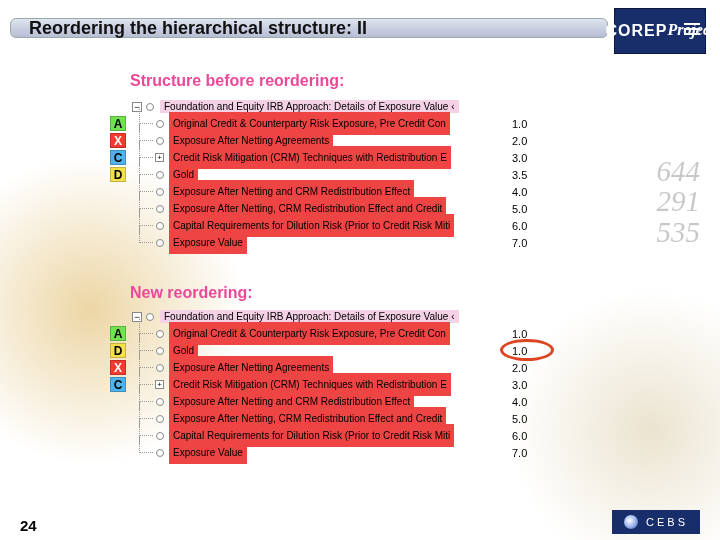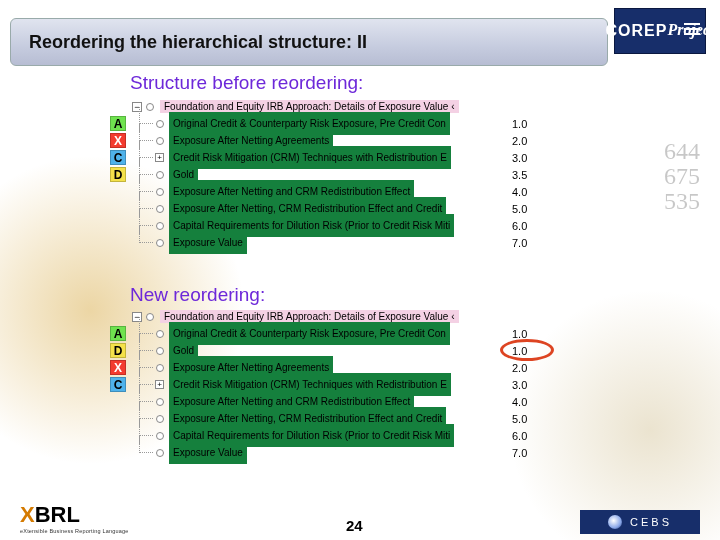--- a/index.html
+++ b/index.html
@@ -1,72 +1,72 @@
 <!DOCTYPE html>
 <html><head>
 <meta charset="utf-8">
 <style>
   *{box-sizing:border-box;margin:0;padding:0}
   body{width:720px;height:540px;font-family:Verdana,Geneva,sans-serif;background:#fff;position:relative;overflow:hidden}
   .bg{position:absolute;inset:0;background:
       radial-gradient(ellipse 220px 220px at 90px 310px, rgba(220,180,90,.55), rgba(220,180,90,0) 70%),
       radial-gradient(ellipse 200px 200px at 650px 430px, rgba(215,200,160,.5), rgba(215,200,160,0) 70%),
       #fff}
-  .title-bar{position:absolute;left:10px;top:18px;right:112px;height:48px;
+  .title-bar{position:absolute;left:10px;top:18px;right:112px;height:20px;
       background:linear-gradient(#e0e4ef,#c6ccdf 60%,#b7bdd3);border:1px solid #9aa;border-radius:6px;
       display:flex;align-items:center;padding-left:18px}
   .title-bar span{font-weight:bold;font-size:18px;color:#111}
   .logo-corep{position:absolute;right:14px;top:8px;width:92px;height:46px;background:#172e6a;
       color:#fff;font-weight:bold;font-size:14px;display:flex;align-items:center;
       justify-content:center;border:1px solid #0a1840}
   .logo-corep .l1{letter-spacing:1px;font-size:16px}
   .logo-corep .l2{font-style:italic;font-size:16px;margin-top:-2px;font-family:Georgia,serif}
   .logo-corep .bars{position:absolute;right:5px;top:14px;display:flex;flex-direction:column;gap:3px}
   .logo-corep .bars i{display:block;width:16px;height:2px;background:#fff}
-  .section-title{position:absolute;font-weight:normal;font-size:19px;color:#6d28d9}
+  .section-title{position:absolute;font-weight:bold;font-size:16px;color:#ec4899}
   #st1{left:130px;top:72px}
   #st2{left:130px;top:284px}
   .tree{position:absolute;left:132px;font-size:10px;color:#000}
   #tree1{top:98px}
   #tree2{top:308px}
   .hdr-row{display:flex;align-items:center;height:17px}
   .hdr-row .exp{width:10px;height:10px;border:1px solid #888;font-size:9px;line-height:8px;text-align:center;margin-right:4px;background:#fff}
   .hdr-row .node{width:8px;height:8px;border-radius:50%;background:#fff;border:1px solid #888;margin-right:6px;position:relative}
   .hdr-row .lbl{background:#f4d1e4;padding:1px 4px;white-space:nowrap}
   .row{display:flex;align-items:center;height:17px;position:relative}
   .row .conn{width:30px;height:100%;position:relative;flex:none}
   .row .conn::before{content:"";position:absolute;left:7px;top:-8px;bottom:0;border-left:1px dotted #999}
   .row .conn::after{content:"";position:absolute;left:7px;top:8px;width:14px;border-top:1px dotted #999}
   .row.last .conn::before{bottom:8px}
   .row .node{width:8px;height:8px;border-radius:50%;background:#fff;border:1px solid #888;flex:none;margin-left:-6px;margin-right:5px}
   .row .exp-in{width:9px;height:9px;border:1px solid #888;font-size:8px;line-height:7px;text-align:center;margin-left:-7px;margin-right:5px;flex:none;background:#fff}
-  .row .lbl{background:#15803d;padding:6px 4px;white-space:nowrap;flex:none;max-width:288px;overflow:hidden}
+  .row .lbl{background:#ef4444;padding:6px 4px;white-space:nowrap;flex:none;max-width:288px;overflow:hidden}
   .row .ord{position:absolute;left:380px;font-size:11px}
   .marker{position:absolute;left:-22px;width:16px;height:15px;font-weight:bold;text-align:center;
       font-size:12px;line-height:14px;border:1px solid rgba(0,0,0,.2)}
   .mk-a{background:#6fe24f}.mk-x{background:#f33b2f;color:#fff}.mk-c{background:#4fb2ea}.mk-d{background:#f4e14a}
   .ellipse{position:absolute;border:3px solid #d42;border-radius:50%;width:54px;height:22px}
   .footer{position:absolute;bottom:6px;left:0;right:0;display:flex;align-items:flex-end;justify-content:space-between;padding:0 20px}
   .logo-xbrl{font-weight:bold;font-size:22px}
   .logo-xbrl .x{color:#d47a00}.logo-xbrl .b{color:#000}
   .logo-xbrl .sub{display:block;font-size:5.5px;font-weight:normal;color:#333;letter-spacing:.2px}
   .page-num{font-weight:bold;font-size:15px}
-  .logo-cebs{background:#172e6a;color:#fff;padding:5px 28px;font-size:11px;letter-spacing:3px;display:flex;align-items:center;gap:8px}
+  .logo-cebs{background:#172e6a;color:#fff;padding:5px 12px;font-size:11px;letter-spacing:3px;display:flex;align-items:center;gap:8px}
   .logo-cebs::before{content:"";width:14px;height:14px;border-radius:50%;
       background:radial-gradient(circle at 40% 40%,#fff,#8aa7e8 60%,#172e6a)}
-  .bg644{position:absolute;right:20px;top:139px;font-family:Georgia,serif;font-size:24px;color:rgba(0,0,0,.22);line-height:1.05;text-align:right;}
+  .bg644{position:absolute;right:20px;top:156px;font-family:Georgia,serif;font-size:29px;color:rgba(0,0,0,.22);line-height:1.05;text-align:right;font-style:italic}
 </style>
 </head>
 <body>
 
 <div class="bg"></div>
 
 <div class="bg644">
   <div>644</div>
-  <div>675</div>
+  <div>291</div>
   <div>535</div>
 </div>
 
 <div class="title-bar">
   <span>Reordering the hierarchical structure: II</span>
 </div>
 
 <div class="logo-corep">
   <div class="l1">COREP</div>
   <div class="l2">Project</div>
@@ -194,19 +194,15 @@
     </div>
     <div class="row last">
       <span class="conn"></span>
       <span class="node"></span>
       <span class="lbl">Exposure Value</span>
       <span class="ord">7.0</span>
     </div>
   </div>
 
 <div class="footer">
-  <div class="logo-xbrl">
-    <span class="x">X</span><span class="b">BRL</span>
-    <span class="sub">eXtensible Business Reporting Language</span>
-  </div>
   <div class="page-num">24</div>
   <div class="logo-cebs">CEBS</div>
 </div>
 
 </body></html>

